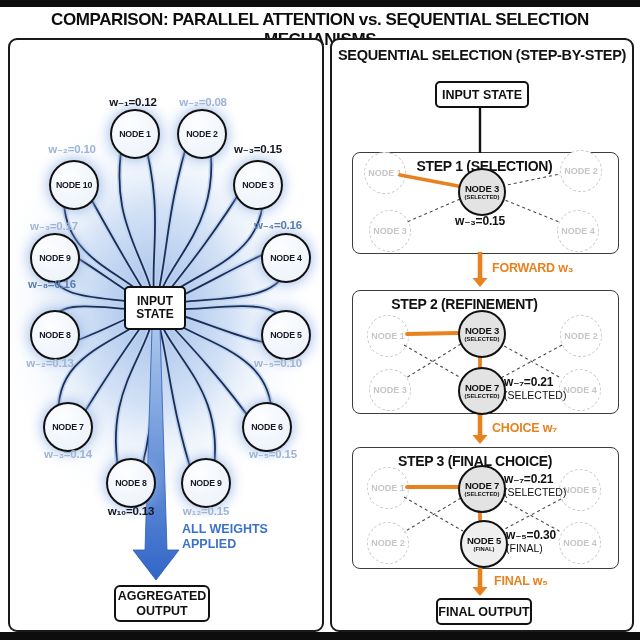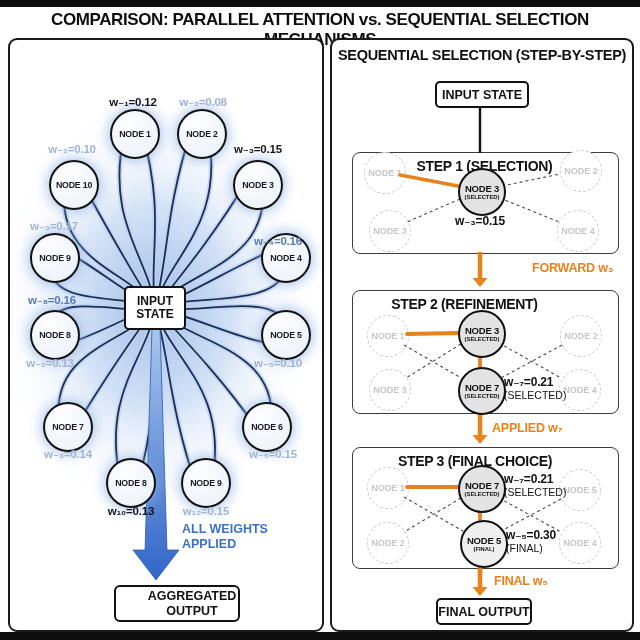--- a/index.html
+++ b/index.html
@@ -16,27 +16,27 @@
   .panel-header{position:absolute;top:7px;left:0;right:0;text-align:center;font-weight:bold;
                 font-size:14.5px;letter-spacing:-0.3px;color:#111;z-index:6;}
   svg.layer{position:absolute;left:0;top:0;width:100%;height:100%;}
   #leftSvg{z-index:1;} #rightSvg{z-index:3;}
   .node{position:absolute;width:46px;height:46px;border:2.4px solid #111;border-radius:50%;
         background:radial-gradient(circle at 38% 30%,#fdfeff,#e9f0f9);display:flex;align-items:center;
         justify-content:center;font-size:8.8px;font-weight:bold;color:#181826;z-index:3;
         letter-spacing:-0.2px;box-shadow:0 0 14px rgba(140,175,230,0.95);white-space:nowrap;}
   .weight{position:absolute;width:96px;text-align:center;font-size:11.5px;font-weight:bold;
           z-index:4;letter-spacing:-0.2px;white-space:nowrap;}
-  .w-dark{color:#15151f;} .w-medium{color:#5b7bb0;margin-top:16px;} .w-light{color:#9fb4d4;}
+  .w-dark{color:#15151f;} .w-medium{color:#5b7bb0;} .w-light{color:#9fb4d4;}
   .input-box{position:absolute;left:114px;top:246px;width:58px;height:40px;background:#fff;
              border:2.4px solid #111;border-radius:5px;display:flex;align-items:center;justify-content:center;
              text-align:center;font-weight:bold;font-size:12px;line-height:13.5px;z-index:5;}
   .agg-box{position:absolute;left:104px;top:545px;width:92px;height:33px;background:#fff;
            border:2.4px solid #111;border-radius:6px;display:flex;align-items:center;justify-content:center;
-           text-align:center;font-weight:bold;font-size:12.5px;line-height:15px;z-index:5;padding-left:30px;}
+           text-align:center;font-weight:bold;font-size:12.5px;line-height:15px;z-index:5;}
   .aw-label{position:absolute;left:172px;top:482px;width:92px;font-weight:bold;font-size:12.5px;
             line-height:15px;color:#3b72c8;z-index:5;}
   .rin-box{position:absolute;left:103px;top:41px;width:90px;height:23px;background:#fff;border:2.4px solid #111;
            border-radius:5px;display:flex;align-items:center;justify-content:center;font-weight:bold;
            font-size:12.5px;z-index:5;white-space:nowrap;}
   .final-box{position:absolute;left:104px;top:558px;width:92px;height:23px;background:#fff;border:2.4px solid #111;
              border-radius:5px;display:flex;align-items:center;justify-content:center;font-weight:bold;
              font-size:12.5px;z-index:5;white-space:nowrap;}
   .step-box{position:absolute;border:1.6px solid #3c3c3c;border-radius:8px;background:#fff;z-index:1;}
   .step-title{position:absolute;text-align:center;font-size:14px;font-weight:bold;color:#111;z-index:2;
@@ -193,40 +193,40 @@
       <div class="ghost" style="left: 228px; top: 110px;">NODE 2</div>
       <div class="ghost" style="left: 37px; top: 170px;">NODE 3</div>
       <div class="ghost" style="left: 225px; top: 170px;">NODE 4</div>
       <div class="selnode fill-sel" style="left: 126px; top: 128px;">
         <div class="l1">NODE 3</div>
         <div class="l2">(SELECTED)</div>
       </div>
       <div class="annot center" style="left: 100px; top: 175px; width: 96px; text-align: center;">
         <div class="a1">w₋₃=0.15</div>
       </div>
-      <div class="fwd-label" style="left: 160px; top: 221px; margin-left: 40px;">FORWARD w₃</div>
+      <div class="fwd-label" style="left: 160px; top: 221px;">FORWARD w₃</div>
       <div class="step-box" style="left: 20px; top: 250px; width: 265px; height: 122px;"></div>
       <div class="step-title" style="left: 20px; top: 256px; width: 225px;">STEP 2 (REFINEMENT)</div>
       <div class="ghost" style="left: 35px; top: 275px;">NODE 1</div>
       <div class="ghost" style="left: 228px; top: 275px;">NODE 2</div>
       <div class="ghost" style="left: 37px; top: 329px;">NODE 3</div>
       <div class="ghost" style="left: 227px; top: 329px;">NODE 4</div>
       <div class="selnode fill-sel" style="left: 126px; top: 270px;">
         <div class="l1">NODE 3</div>
         <div class="l2">(SELECTED)</div>
       </div>
       <div class="selnode fill-sel" style="left: 126px; top: 327px;">
         <div class="l1">NODE 7</div>
         <div class="l2">(SELECTED)</div>
       </div>
       <div class="annot" style="left: 172px; top: 336px;">
         <div class="a1">w₋₇=0.21</div>
         <div class="a2">(SELECTED)</div>
       </div>
-      <div class="fwd-label" style="left: 160px; top: 381px;">APPLIED w₇</div>
+      <div class="fwd-label" style="left: 160px; top: 381px;">CHOICE w₇</div>
       <div class="step-box" style="left: 20px; top: 407px; width: 265px; height: 120px;"></div>
       <div class="step-title" style="left: 20px; top: 413px; width: 246px;">STEP 3 (FINAL CHOICE)</div>
       <div class="ghost" style="left: 35px; top: 427px;">NODE 1</div>
       <div class="ghost" style="left: 227px; top: 429px;">NODE 5</div>
       <div class="ghost" style="left: 35px; top: 482px;">NODE 2</div>
       <div class="ghost" style="left: 227px; top: 482px;">NODE 4</div>
       <div class="selnode fill-sel" style="left: 126px; top: 425px;">
         <div class="l1">NODE 7</div>
         <div class="l2">(SELECTED)</div>
       </div>

